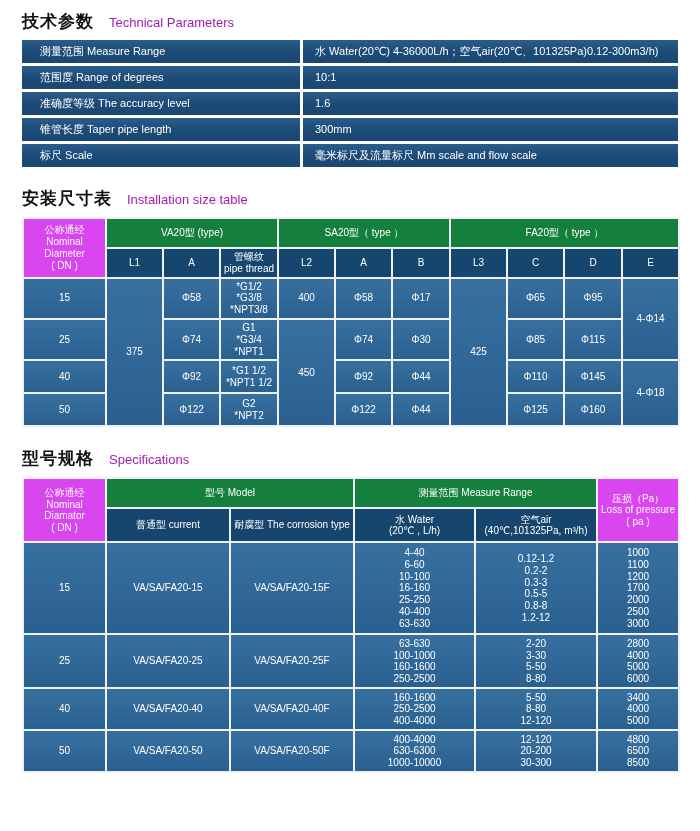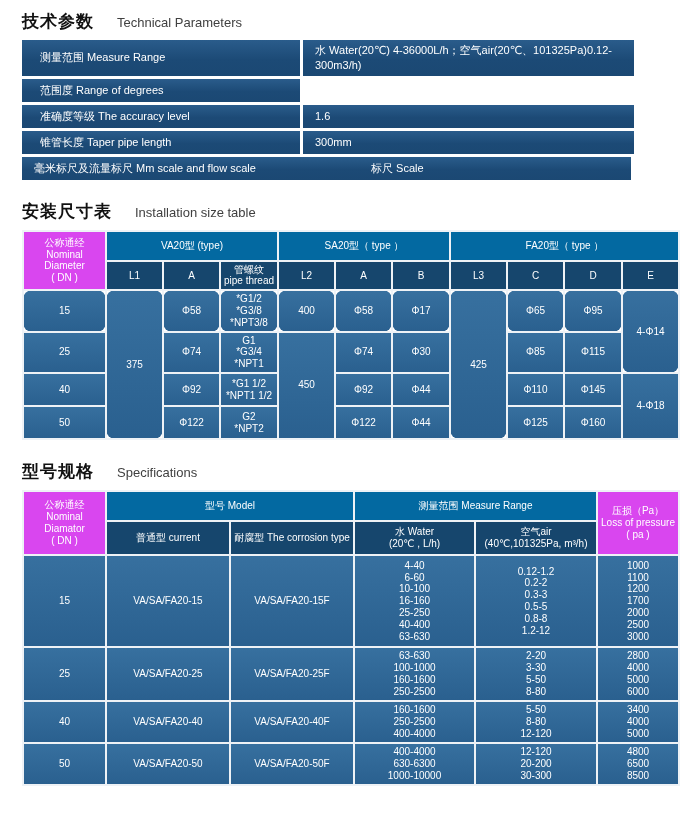--- a/index.html
+++ b/index.html
@@ -9,65 +9,65 @@
     width: 700px;
     height: 831px;
     background: #ffffff;
     font-family: "Liberation Sans", "DejaVu Sans", sans-serif;
     padding: 10px 22px 0 22px;
     overflow: hidden;
   }
   
   .title { display: flex; align-items: baseline; margin: 0 0 7px 0; }
   .title .zh { font-size: 17px; font-weight: bold; color: #111; letter-spacing: 1px; text-align: right; }
-  .title .en { font-size: 13px; font-weight: normal; color: #404040; margin-left: 23px; }
+  .title .en { font-size: 13px; font-weight: normal; color: #a21caf; margin-left: 15px; }
 
   
   .t1 { width: 656px; margin-bottom: 20px; }
   .t1row { display: flex; margin-bottom: 3px; }
   .t1cell {
     background: linear-gradient(180deg, #2a5c8b 0%, #1c4a76 55%, #1b4873 100%);
     color: #fff;
     font-size: 11px;
     display: flex;
     flex-direction: column;
     justify-content: center;
     white-space: pre-line;
     line-height: 1.35;
   }
   .t1label { width: 278px; padding: 3px 6px 3px 18px; margin-right: 3px; }
-  .t1value { width: 331px; padding: 3px 6px 3px 12px; }
+  .t1value { width: 375px; padding: 3px 6px 3px 12px; }
   .t1row-short .t1cell { min-height: 23px; }
   .t1row-tall  .t1cell { min-height: 46px; }
 
   
   table.grid {
     border-collapse: collapse;
     table-layout: fixed;
     width: 656px;
     color: #fff;
     text-align: center;
   }
   table.grid td {
     border: 2px solid #eef2f6;
     white-space: pre-line;
     vertical-align: middle;
     padding: 2px 1px;
     line-height: 1.18;
     font-size: 10px;
   }
-  td.hgrp { background: #0369a1; font-size: 11px; }
+  td.hgrp { background: #15803d; font-size: 11px; }
   td.hsub { background: #16466d; font-size: 10.5px; }
   td.hdn  { background: #d946ef; font-size: 10.5px; line-height: 1.3; }
   td.bd   { background: linear-gradient(180deg, #37709f 0%, #2a608f 100%); font-size: 10.5px; }
 
   .tbl2 { margin-bottom: 20px; }
   .tbl2 tr.rh1 td { height: 30px; }
   .tbl2 tr.rh2 td { height: 28px; }
-  .tbl2 tr.r15 td { height: 40px; border-radius: 9px; }
+  .tbl2 tr.r15 td { height: 40px; }
   .tbl2 tr.r25 td { height: 40px; }
   .tbl2 tr.r40 td { height: 33px; }
   .tbl2 tr.r50 td { height: 33px; }
 
   .tbl3 tr.rh1 td { height: 30px; }
   .tbl3 tr.rh2 td { height: 34px; }
   .tbl3 tr.r15 td { height: 92px; }
   .tbl3 tr.r25 td { height: 54px; }
   .tbl3 tr.r40 td { height: 42px; }
   .tbl3 tr.r50 td { height: 42px; }
@@ -82,32 +82,33 @@
       <span class="zh">技术参数</span>
       <span class="en">Technical Parameters</span>
     </h2>
     <div class="t1">
       <div class="t1row t1row-short">
         <div class="t1cell t1label">测量范围 Measure Range</div>
         <div class="t1cell t1value">水 Water(20℃) 4-36000L/h；空气air(20℃、101325Pa)0.12-300m3/h)</div>
       </div>
       <div class="t1row t1row-short">
         <div class="t1cell t1label">范围度 Range of degrees</div>
+        <div class="t1cell t1value">10:1</div>
       </div>
       <div class="t1row t1row-short">
         <div class="t1cell t1label">准确度等级 The accuracy level</div>
         <div class="t1cell t1value">1.6</div>
       </div>
       <div class="t1row t1row-short">
         <div class="t1cell t1label">锥管长度 Taper pipe length</div>
         <div class="t1cell t1value">300mm</div>
       </div>
       <div class="t1row t1row-short">
+        <div class="t1cell t1label">标尺 Scale</div>
         <div class="t1cell t1value">毫米标尺及流量标尺 Mm scale and flow scale</div>
-        <div class="t1cell t1label">标尺 Scale</div>
       </div>
     </div>
   </div>
 
   <div>
     <h2 class="title">
       <span class="zh">安装尺寸表</span>
       <span class="en">Installation size table</span>
     </h2>
     <table class="grid tbl2">

